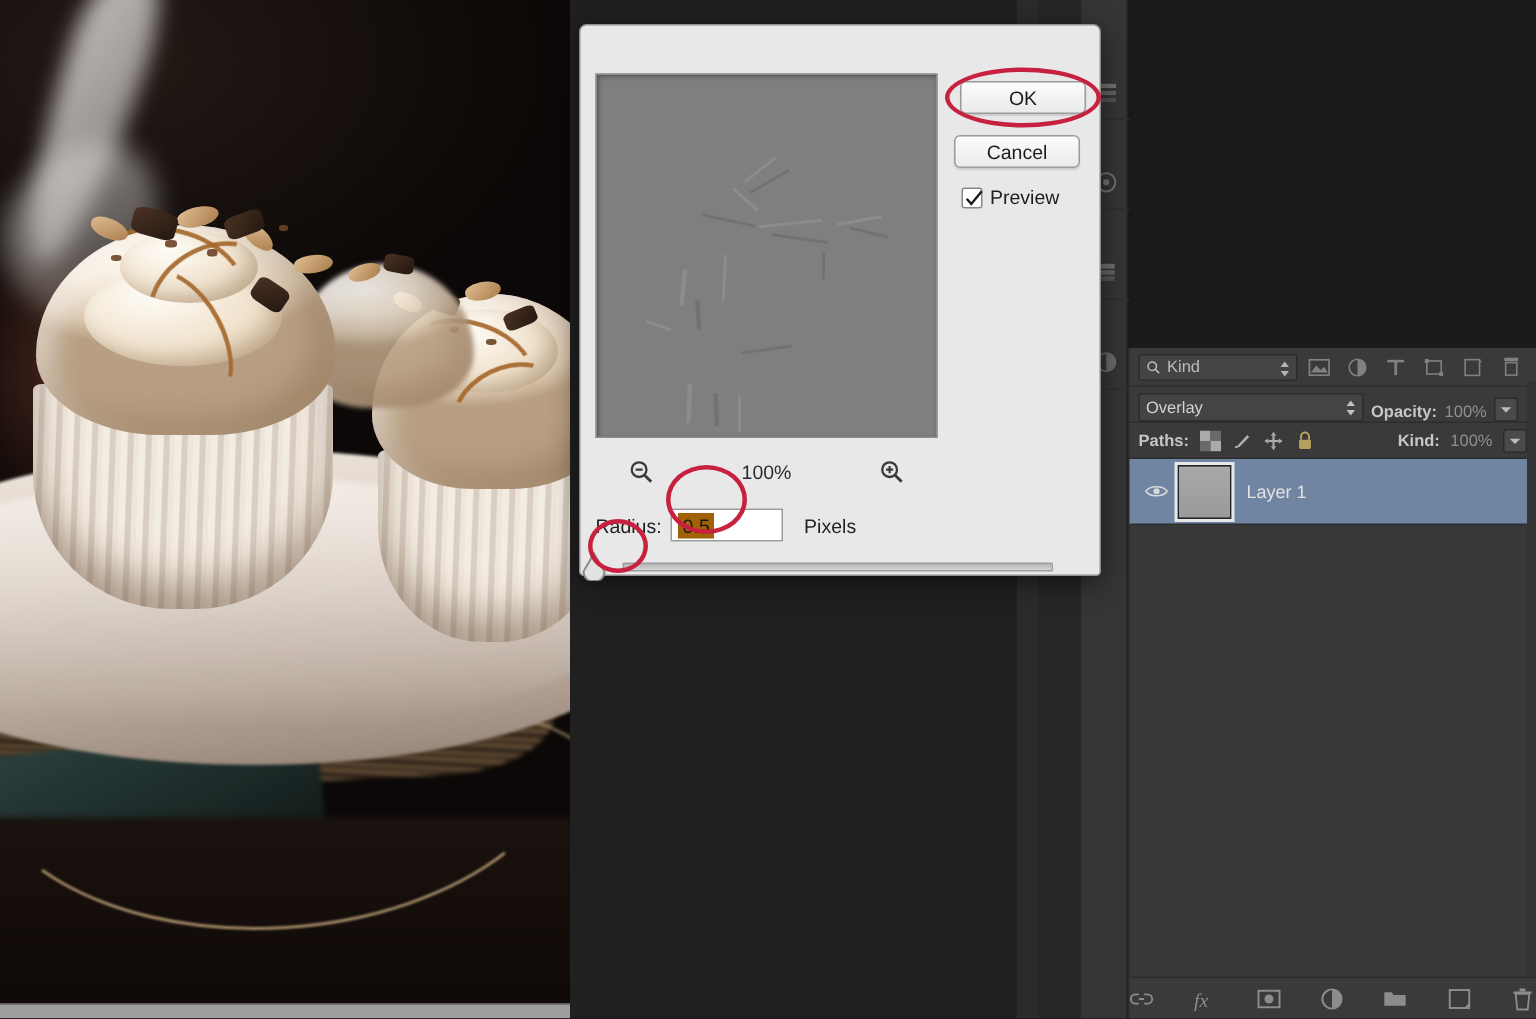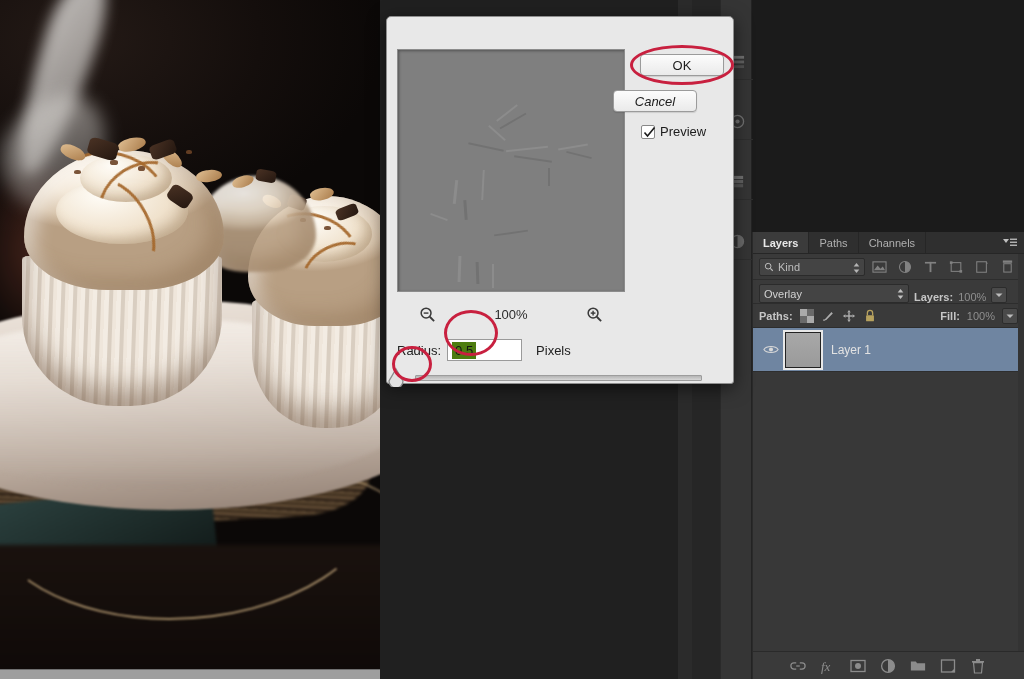--- a/index.html
+++ b/index.html
@@ -262,21 +262,21 @@
     background:
       radial-gradient(ellipse 60% 45% at 45% 38%, #f0e6d6 0%, #c9b193 40%, #54392a 75%, #150e0b 100%),
       linear-gradient(180deg, #2a1d16, #0d0807);
   }
   .layer-name { font-size: 12px; color: #e2e2e2; flex: 1; }
   .layer-lock { width: 26px; display: flex; align-items: center; justify-content: center; }
 
   .panel-bottom-bar {
     position: absolute; left: 0; bottom: 0; width: 272px; height: 28px;
     background: #3a3a3a; border-top: 1px solid #2a2a2a;
-    display: flex; align-items: center; justify-content: center;
+    display: flex; align-items: center; justify-content: space-between;
     gap: 14px; padding-right: 2px;
   }
   .pb-ico { width: 16px; height: 16px; opacity: .55; }
   .panel-scroll {
     position: absolute; right: 0; top: 22px; width: 6px; bottom: 28px;
     background: #333;
   }
 
   
   #dialog {
@@ -313,21 +313,21 @@
   .radius-row {
     position: absolute; left: 10px; top: 320px; width: 300px; height: 26px;
     display: flex; align-items: center; gap: 6px;
   }
   .radius-label { font-size: 13px; color: #222; }
   .radius-input {
     width: 75px; height: 22px; background: #fff; border: 1px solid #9a9a9a;
     display: flex; align-items: center; padding-left: 4px;
   }
   .radius-value {
-    background: #4d7c0f; color: #141414; font-size: 13px;
+    background: #a16207; color: #141414; font-size: 13px;
     padding: 1px 3px;
   }
   .pixels-label { font-size: 13px; color: #222; margin-left: 8px; }
 
   .slider-track {
     position: absolute; left: 28px; top: 358px; width: 287px; height: 6px;
     background: linear-gradient(180deg, #b5b5b5, #d6d6d6);
     border: 1px solid #9d9d9d; border-radius: 1px;
   }
   .slider-handle {
@@ -336,21 +336,21 @@
 
   .btn {
     position: absolute; width: 84px; height: 22px;
     background: linear-gradient(180deg, #fcfcfc 0%, #eaeaea 100%);
     border: 1px solid #9b9b9b; border-radius: 4px;
     display: flex; align-items: center; justify-content: center;
     font-size: 13px; color: #1c1c1c;
     box-shadow: 0 1px 1px rgba(0,0,0,.12);
   }
   #btn-ok { left: 640px; top: 54px; }
-  #btn-cancel { left: 613px; top: 90px; font-style: italic; }
+  #btn-cancel { left: 636px; top: 90px; }
   .preview-check {
     position: absolute; left: 641px; top: 124px;
     display: flex; align-items: center; gap: 5px;
   }
   .cbox {
     width: 14px; height: 14px; background: #fff; border: 1px solid #888;
     border-radius: 2px; position: relative;
   }
   .cbox svg { position: absolute; left: 1px; top: 0px; }
   .preview-label { font-size: 13px; color: #1c1c1c; }
@@ -456,37 +456,20 @@
     <div class="dock-btn" style="margin-top:24px;">
       <svg class="dock-ico" viewBox="0 0 16 16">
         <circle cx="8" cy="8" r="6.5" fill="none" stroke="#aaa" stroke-width="1.3"></circle>
         <path d="M8 1.5 A6.5 6.5 0 0 1 8 14.5 Z" fill="#aaa"></path>
       </svg>
     </div>
   </div>
 
   <div id="layers-panel">
 
-    <div class="panel-tabs">
-      <div class="panel-tab active">
-        <span>Layers</span>
-      </div>
-      <div class="panel-tab">
-        <span>Paths</span>
-      </div>
-      <div class="panel-tab">
-        <span>Channels</span>
-      </div>
-      <svg class="panel-menu-btn" viewBox="0 0 16 12">
-        <path d="M1 2 L7 2 L4 6 Z" fill="#c0c0c0"></path>
-        <rect x="8" y="1.6" width="7" height="1.3" fill="#c0c0c0"></rect>
-        <rect x="8" y="4.6" width="7" height="1.3" fill="#c0c0c0"></rect>
-        <rect x="8" y="7.6" width="7" height="1.3" fill="#c0c0c0"></rect>
-      </svg>
-    </div>
 
     <div class="filter-row">
       <div class="kind-select">
         <svg width="10" height="10" viewBox="0 0 12 12">
           <circle cx="5" cy="5" r="3.4" fill="none" stroke="#bdbdbd" stroke-width="1.2"></circle>
           <line x1="7.6" y1="7.6" x2="10.5" y2="10.5" stroke="#bdbdbd" stroke-width="1.3"></line>
         </svg>
         <span>Kind</span>
         <svg class="kind-arrows" width="7" height="12" viewBox="0 0 7 12">
           <path d="M3.5 1 L6.3 4.6 L0.7 4.6 Z" fill="#b5b5b5"></path>
@@ -533,21 +516,21 @@
     </div>
 
     <div class="blend-row">
       <div class="blend-select">
         <span>Overlay</span>
         <svg style="position:absolute; right:4px; top:3px;" width="7" height="12" viewBox="0 0 7 12">
           <path d="M3.5 1 L6.3 4.6 L0.7 4.6 Z" fill="#c2c2c2"></path>
           <path d="M3.5 11 L6.3 7.4 L0.7 7.4 Z" fill="#c2c2c2"></path>
         </svg>
       </div>
-      <span class="lbl-dim" style="font-weight:bold; color:#c6c6c6;">Layers:</span>
+      <span class="lbl-dim" style="font-weight:bold; color:#c6c6c6;">Opacity:</span>
       <span class="val-dim">100%</span>
       <div class="stepper-btn">
         <svg width="8" height="6" viewBox="0 0 8 6">
           <path d="M0.5 1.5 L7.5 1.5 L4 5 Z" fill="#bcbcbc"></path>
         </svg>
       </div>
     </div>
 
     <div class="lock-row">
       <span class="lbl-dim" style="font-weight:bold; color:#c6c6c6;">Paths:</span>
@@ -563,21 +546,21 @@
       </svg>
       <svg class="lock-ico" viewBox="0 0 16 16">
         <path d="M8 1 L10 4 L6 4 Z M8 15 L10 12 L6 12 Z M1 8 L4 6 L4 10 Z M15 8 L12 6 L12 10 Z" fill="#d4d4d4"></path>
         <rect x="7.2" y="4" width="1.6" height="8" fill="#d4d4d4"></rect>
         <rect x="4" y="7.2" width="8" height="1.6" fill="#d4d4d4"></rect>
       </svg>
       <svg class="lock-ico" viewBox="0 0 14 16">
         <path d="M4 7 V4.5 a3 3 0 0 1 6 0 V7" fill="none" stroke="#e0c46a" stroke-width="1.5"></path>
         <rect x="2.5" y="7" width="9" height="7" rx="1" fill="#e0c46a"></rect>
       </svg>
-      <span class="lbl-dim" style="margin-left:auto; font-weight:bold; color:#c6c6c6;">Fill:</span>
+      <span class="lbl-dim" style="margin-left:auto; font-weight:bold; color:#c6c6c6;">Kind:</span>
       <span class="val-dim">100%</span>
       <div class="stepper-btn">
         <svg width="8" height="6" viewBox="0 0 8 6">
           <path d="M0.5 1.5 L7.5 1.5 L4 5 Z" fill="#bcbcbc"></path>
         </svg>
       </div>
     </div>
 
     <div class="layer-list">
       <div class="layer-row selected">

